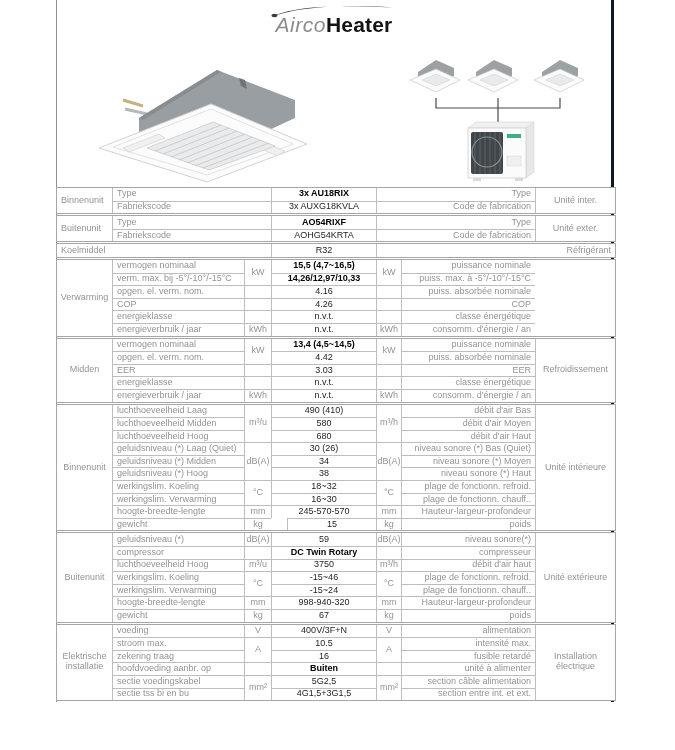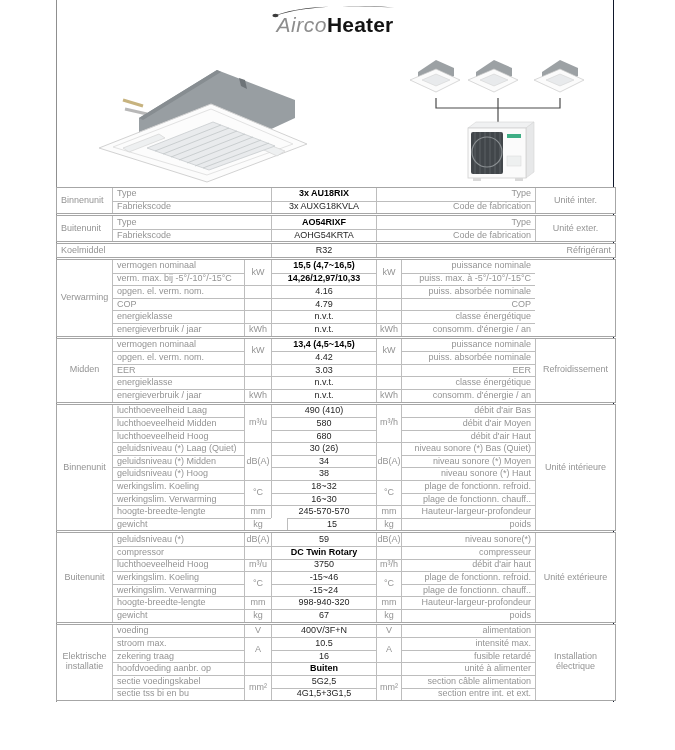--- a/index.html
+++ b/index.html
@@ -1,21 +1,21 @@
 <!DOCTYPE html>
 <html><head>
 <meta charset="utf-8">
 <style>
   * { box-sizing: border-box; margin: 0; padding: 0; }
   html,body { width:675px; height:750px; background:#fff; font-family:"Liberation Sans", sans-serif; }
   #stage { position:relative; width:675px; height:750px; background:#fff; overflow:hidden; }
 
   
   #doc-frame { position:absolute; left:56px; top:0; width:558px; height:702px;
-    border-left:1px solid #8f8f8f; border-right:1px solid #0f172a; background:#fff; }
+    border-left:1px solid #8f8f8f; border-right:3px solid #0f172a; background:#fff; }
 
   
   #logo-wrap { position:absolute; top:4px; left:0; width:100%; text-align:center; }
   .logo { position:relative; display:inline-block; padding-top:9px; }
   .logo svg { position:absolute; top:0; left:-6px; width:108%; height:14px; }
   .logo-airco { font-style:italic; font-weight:400; color:#8d8d8d; font-size:21px; letter-spacing:0.5px; }
   .logo-heater { font-weight:bold; color:#141414; font-size:21px; letter-spacing:0.2px; }
 
   
   .img-abs { position:absolute; }
@@ -151,21 +151,21 @@
           <div class="cell c-label no-t" style="grid-area: 1 / 2 / span 1 / 3;">vermogen nominaal</div>
           <div class="cell c-value bold no-t" style="grid-area: 1 / 4 / span 1 / 5;">15,5 (4,7~16,5)</div>
           <div class="cell c-frlabel no-t" style="grid-area: 1 / 6 / span 1 / 7;">puissance nominale</div>
           <div class="cell c-label" style="grid-area: 2 / 2 / span 1 / 3; text-align: right;">verm. max. bij -5°/-10°/-15°C</div>
           <div class="cell c-value bold" style="grid-area: 2 / 4 / span 1 / 5;">14,26/12,97/10,33</div>
           <div class="cell c-frlabel" style="grid-area: 2 / 6 / span 1 / 7;">puiss. max. à -5°/-10°/-15°C</div>
           <div class="cell c-label" style="grid-area: 3 / 2 / span 1 / 3;">opgen. el. verm. nom.</div>
           <div class="cell c-value" style="grid-area: 3 / 4 / span 1 / 5;">4.16</div>
           <div class="cell c-frlabel" style="grid-area: 3 / 6 / span 1 / 7;">puiss. absorbée nominale</div>
           <div class="cell c-label" style="grid-area: 4 / 2 / span 1 / 3;">COP</div>
-          <div class="cell c-value" style="grid-area: 4 / 4 / span 1 / 5;">4.79</div>
+          <div class="cell c-value" style="grid-area: 4 / 4 / span 1 / 5;">4.26</div>
           <div class="cell c-frlabel" style="grid-area: 4 / 6 / span 1 / 7;">COP</div>
           <div class="cell c-label" style="grid-area: 5 / 2 / span 1 / 3;">energieklasse</div>
           <div class="cell c-value" style="grid-area: 5 / 4 / span 1 / 5;">n.v.t.</div>
           <div class="cell c-frlabel" style="grid-area: 5 / 6 / span 1 / 7;">classe énergétique</div>
           <div class="cell c-label" style="grid-area: 6 / 2 / span 1 / 3;">energieverbruik / jaar</div>
           <div class="cell c-value" style="grid-area: 6 / 4 / span 1 / 5;">n.v.t.</div>
           <div class="cell c-frlabel" style="grid-area: 6 / 6 / span 1 / 7;">consomm. d'énergie / an</div>
           <div class="cell c-unit no-t" style="grid-area: 1 / 3 / span 2 / 4;">kW</div>
           <div class="cell c-unit no-t" style="grid-area: 1 / 5 / span 2 / 6;">kW</div>
           <div class="cell c-unit" style="grid-area: 3 / 3 / span 1 / 4;"></div>

